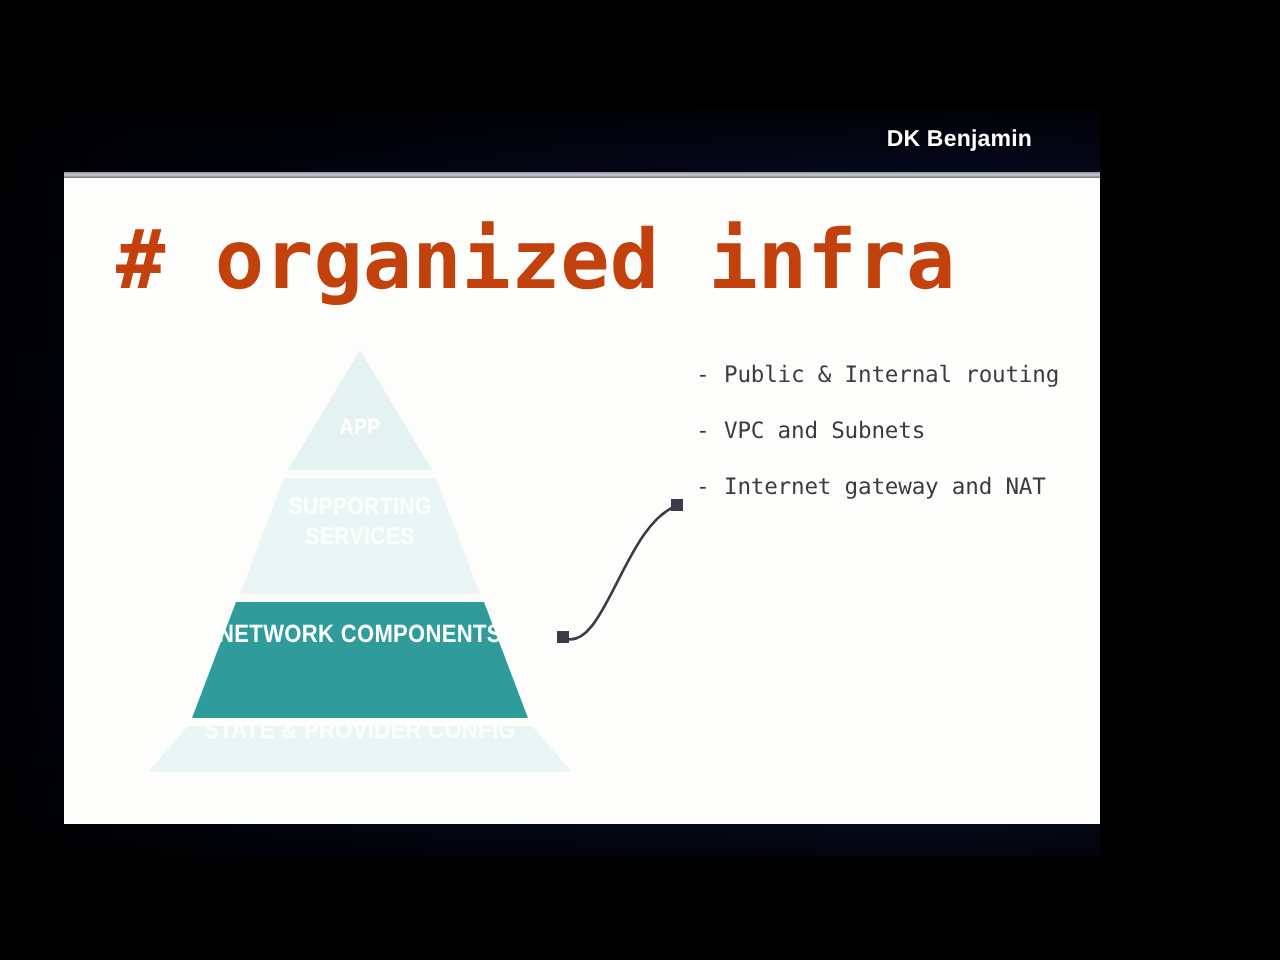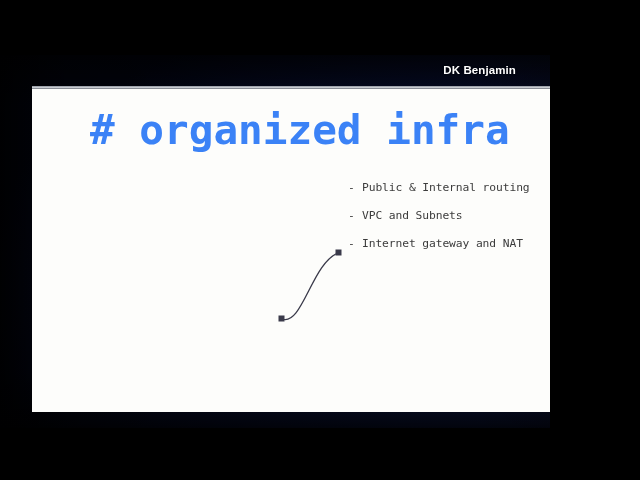--- a/index.html
+++ b/index.html
@@ -93,27 +93,26 @@
     background: #fdfdfb;
     z-index: 10;
     overflow: hidden;
   }
 
   
   #slide-title {
     position: absolute;
     left: 26px;
     top: 17px;
-    color: #3b82f6;
+    color: #c2410c;
     font-family: "DejaVu Sans Mono", "Liberation Mono", monospace;
     font-size: 41px;
     font-weight: bold;
     letter-spacing: 0px;
     white-space: nowrap;
-    margin-left: 32px;
   }
 
   
   #pyramid {
     position: absolute;
     left: 22px;
     top: 84px;
     width: 252px;
     height: 215px;
   }
@@ -173,20 +172,43 @@
   <div id="navy-vignette"></div>
 
   <div id="presenter-name">DK Benjamin</div>
 
   <div id="slide-rule"></div>
 
   <div id="slide">
 
     <div id="slide-title"># organized infra</div>
 
+    <div id="pyramid">
+      <svg width="252" height="215" viewBox="0 0 252 215" xmlns="http://www.w3.org/2000/svg">
+
+        <polygon points="126,2 162,62 90,62" fill="#e4f2f1"></polygon>
+
+        <polygon points="88,66 164,66 186,124 66,124" fill="#e9f6f5"></polygon>
+
+        <polygon points="64,128 188,128 210,186 42,186" fill="#2f9b9b"></polygon>
+
+        <polygon points="40,190 212,190 232,213 20,213" fill="#eaf6f6"></polygon>
+      </svg>
+
+      <div class="tier-label" id="tier-label-app">APP</div>
+
+      <div class="tier-label" id="tier-label-support">
+        <div>SUPPORTING</div>
+        <div>SERVICES</div>
+      </div>
+
+      <div class="tier-label" id="tier-label-network">NETWORK COMPONENTS</div>
+
+      <div class="tier-label" id="tier-label-state">STATE &amp; PROVIDER CONFIG</div>
+    </div>
 
     <div id="connector">
       <svg width="120" height="90" viewBox="0 0 120 90" xmlns="http://www.w3.org/2000/svg">
         <path d="M 10 80 C 30 88, 40 24, 66 14" fill="none" stroke="#3a3a4a" stroke-width="1.3"></path>
         <rect x="6.5" y="76.5" width="6" height="6" fill="#3a3a4a"></rect>
         <rect x="63.5" y="10.5" width="6" height="6" fill="#3a3a4a"></rect>
       </svg>
     </div>
 
     <div id="bullet-list">

